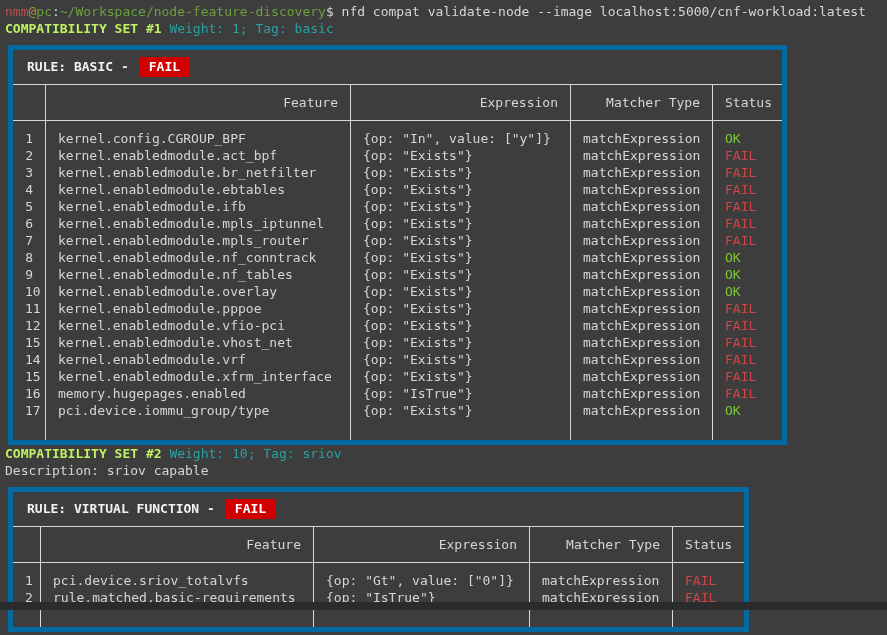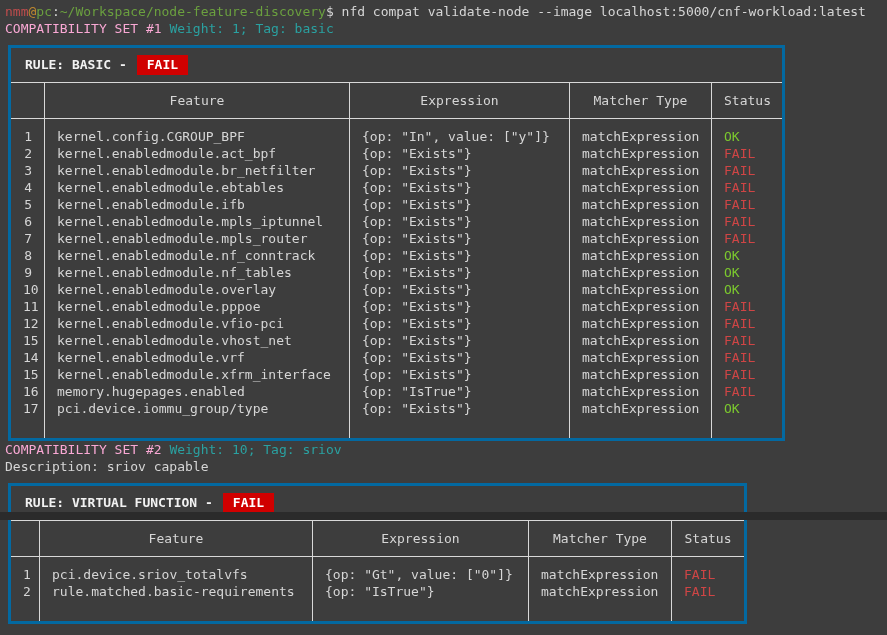--- a/index.html
+++ b/index.html
@@ -5,38 +5,38 @@
   * { box-sizing: border-box; }
   html, body {
     margin: 0; padding: 0;
     width: 887px; height: 635px;
     background: #3d3d3d;
     font-family: "DejaVu Sans Mono", "Liberation Mono", monospace;
     font-size: 13px;
     color: #d6d6d6;
     overflow: hidden;
   }
-  #screen { position: relative; width: 887px; height: 520px; padding-top: 3px; }
+  #screen { position: relative; width: 887px; height: 610px; padding-top: 3px; }
   .line { padding-left: 5px; line-height: 17px; white-space: nowrap; }
   .u-user  { color: #bf4d4d; }
   .u-at    { color: #bd872f; }
   .u-host  { color: #6ba03f; }
   .u-colon { color: #d6d6d6; }
   .u-path  { color: #6ba03f; }
   .u-dollar{ color: #d6d6d6; }
-  .set-title { color: #f9a8d4; font-weight: normal; }
+  .set-title { color: #bef264; font-weight: bold; }
   .set-meta  { color: #2aa1a1; }
   .desc { color: #d6d6d6; }
 
   table.rule-table {
     border-collapse: collapse;
     table-layout: fixed;
     margin-left: 8px;
     margin-top: 8px;
-    border: 3px solid #0369a1;
+    border: 5px solid #0369a1;
     background: transparent;
   }
   .t1 { width: 774px; }
   .t1 .c-num { width: 35px; }  .t1 .c-feature { width: 305px; }
   .t1 .c-expr { width: 220px; } .t1 .c-matcher { width: 142px; }
   .t1 .c-status { width: 72px; }
   .t2 { width: 736px; }
   .t2 .c-num { width: 30px; }  .t2 .c-feature { width: 273px; }
   .t2 .c-expr { width: 216px; } .t2 .c-matcher { width: 143px; }
   .t2 .c-status { width: 74px; }
@@ -53,21 +53,21 @@
   .badge {
     display: inline-block;
     background: #d00000;
     color: #ffffff;
     font-weight: bold;
     padding: 2px 10px;
     margin-left: 10px;
     line-height: 16px;
   }
   tr.cols-row th {
-    text-align: center;
+    text-align: right;
     font-weight: normal;
     color: #d6d6d6;
     padding: 9px 12px;
     line-height: 17px;
     border-bottom: 1px solid #d9d9d9;
     border-right: 1px solid #d9d9d9;
     white-space: nowrap;
   }
   tr.cols-row th:last-child { border-right: none; }
   tbody td {

